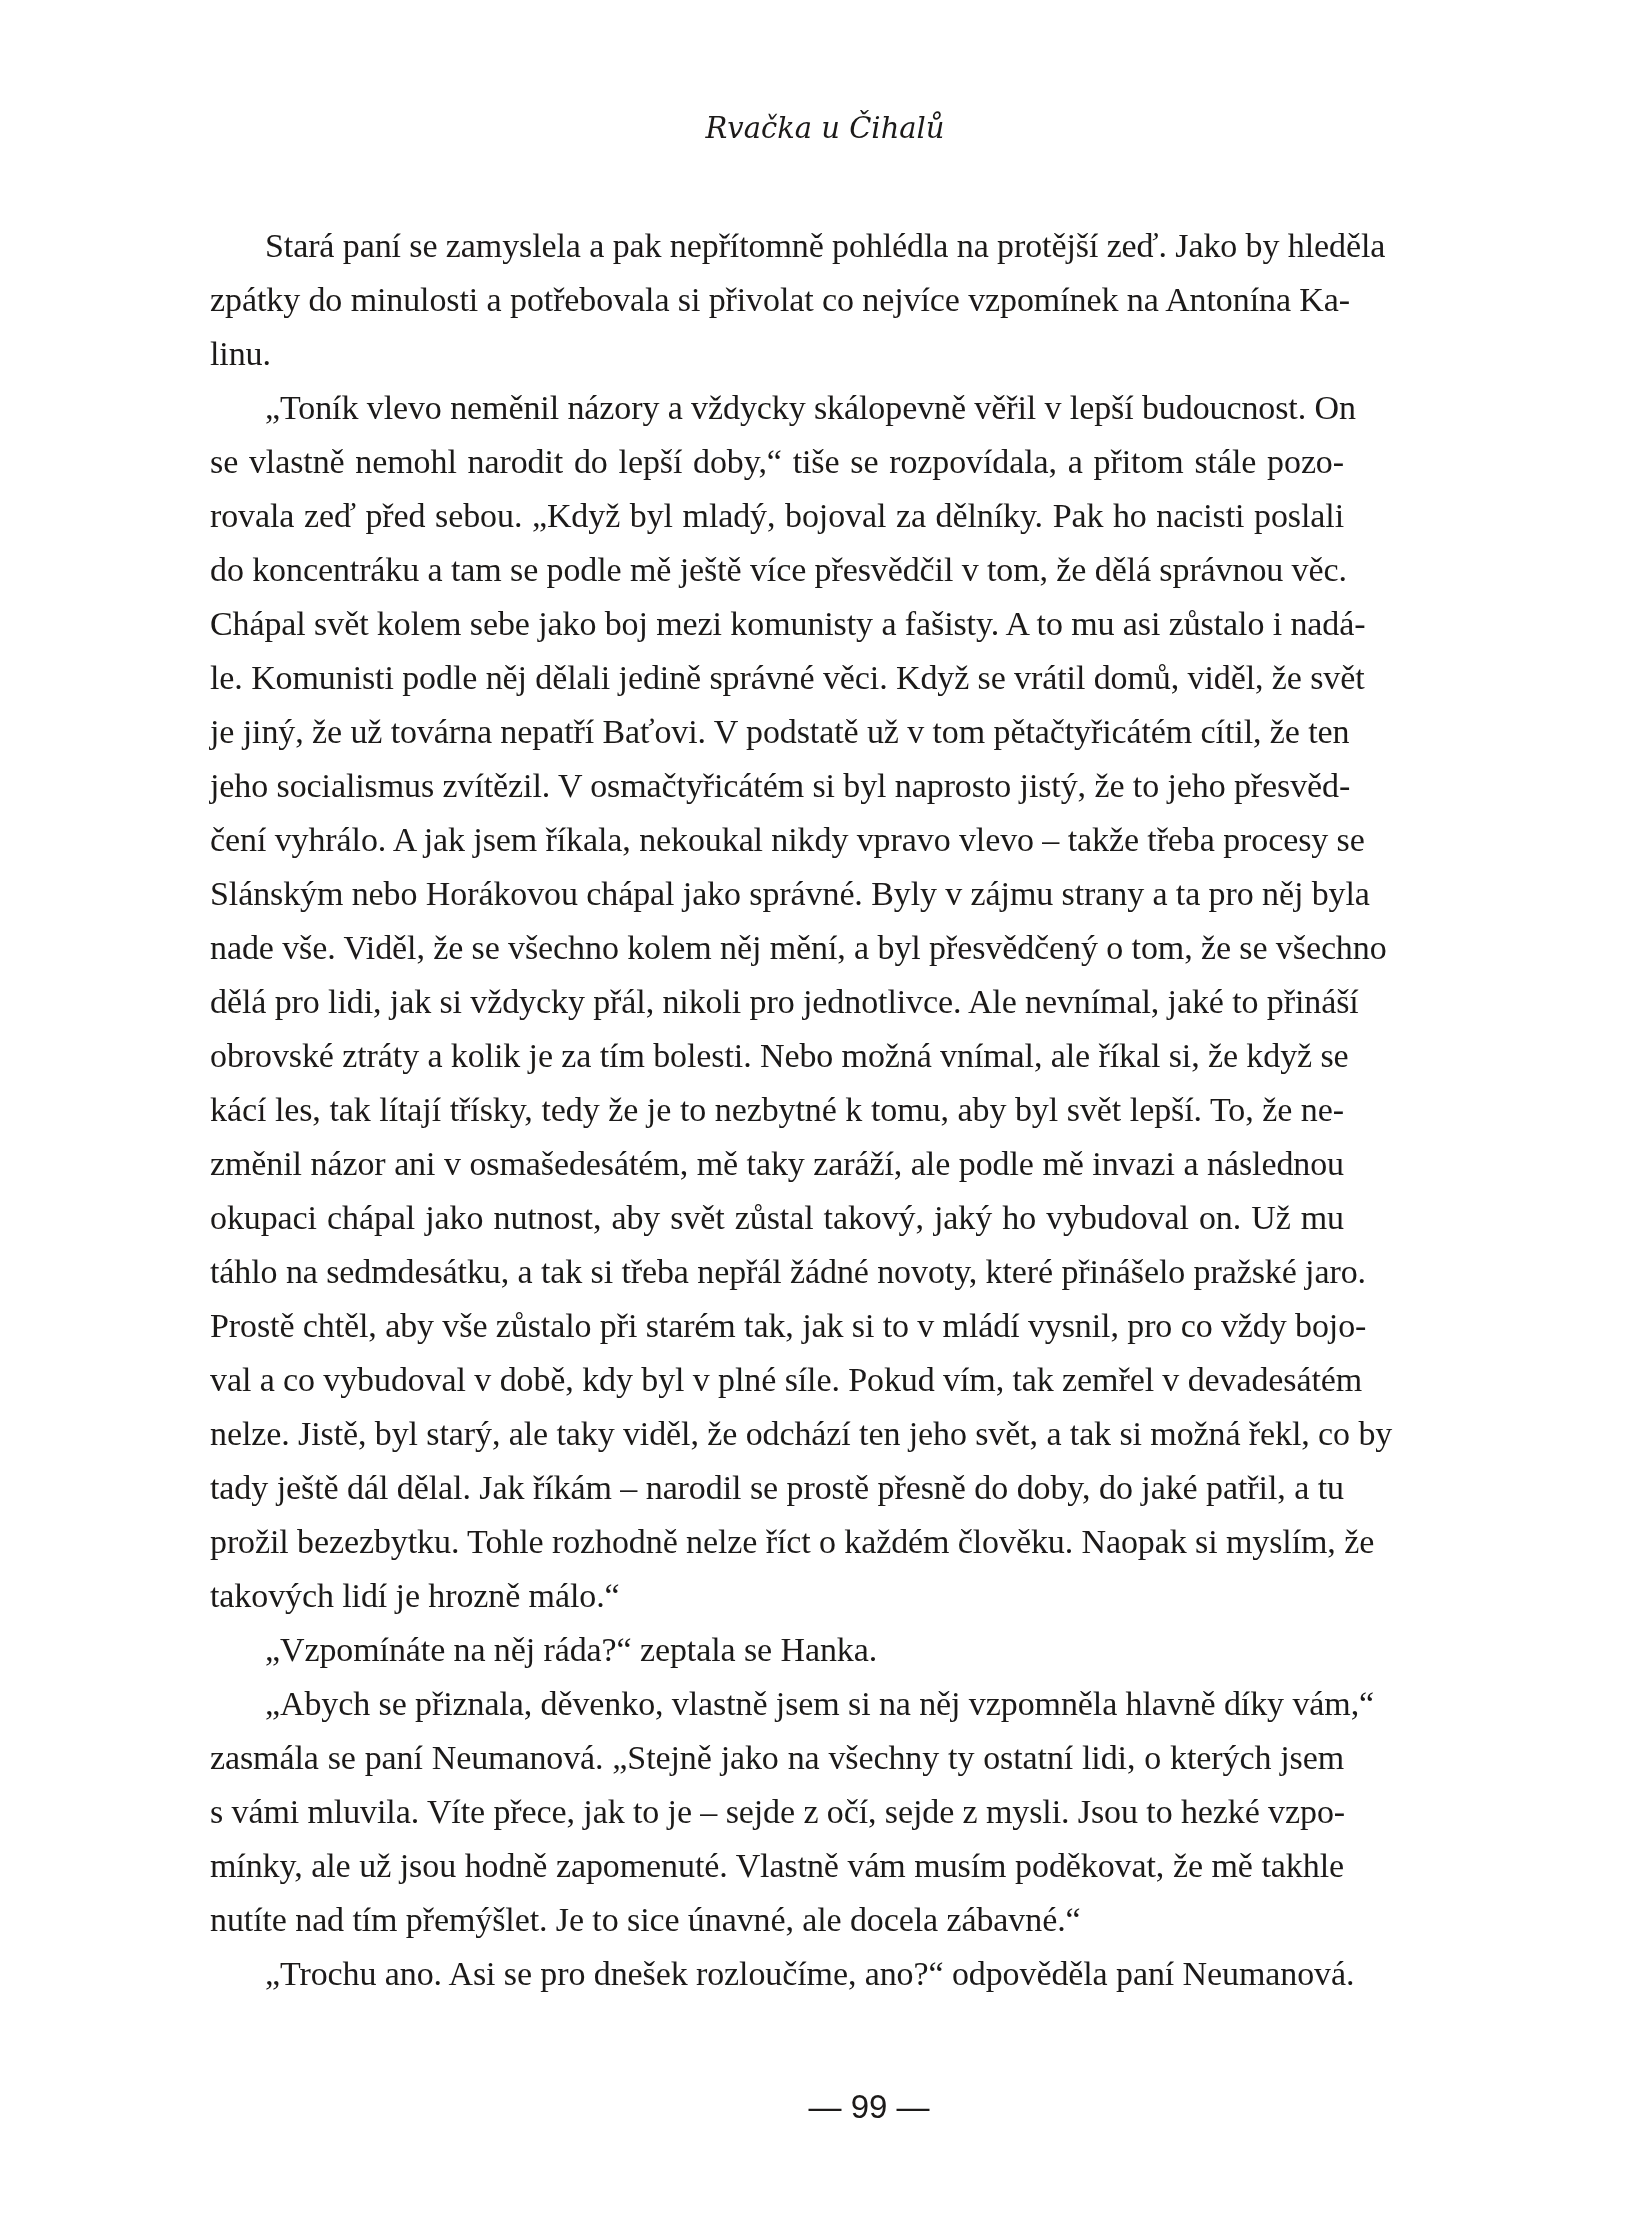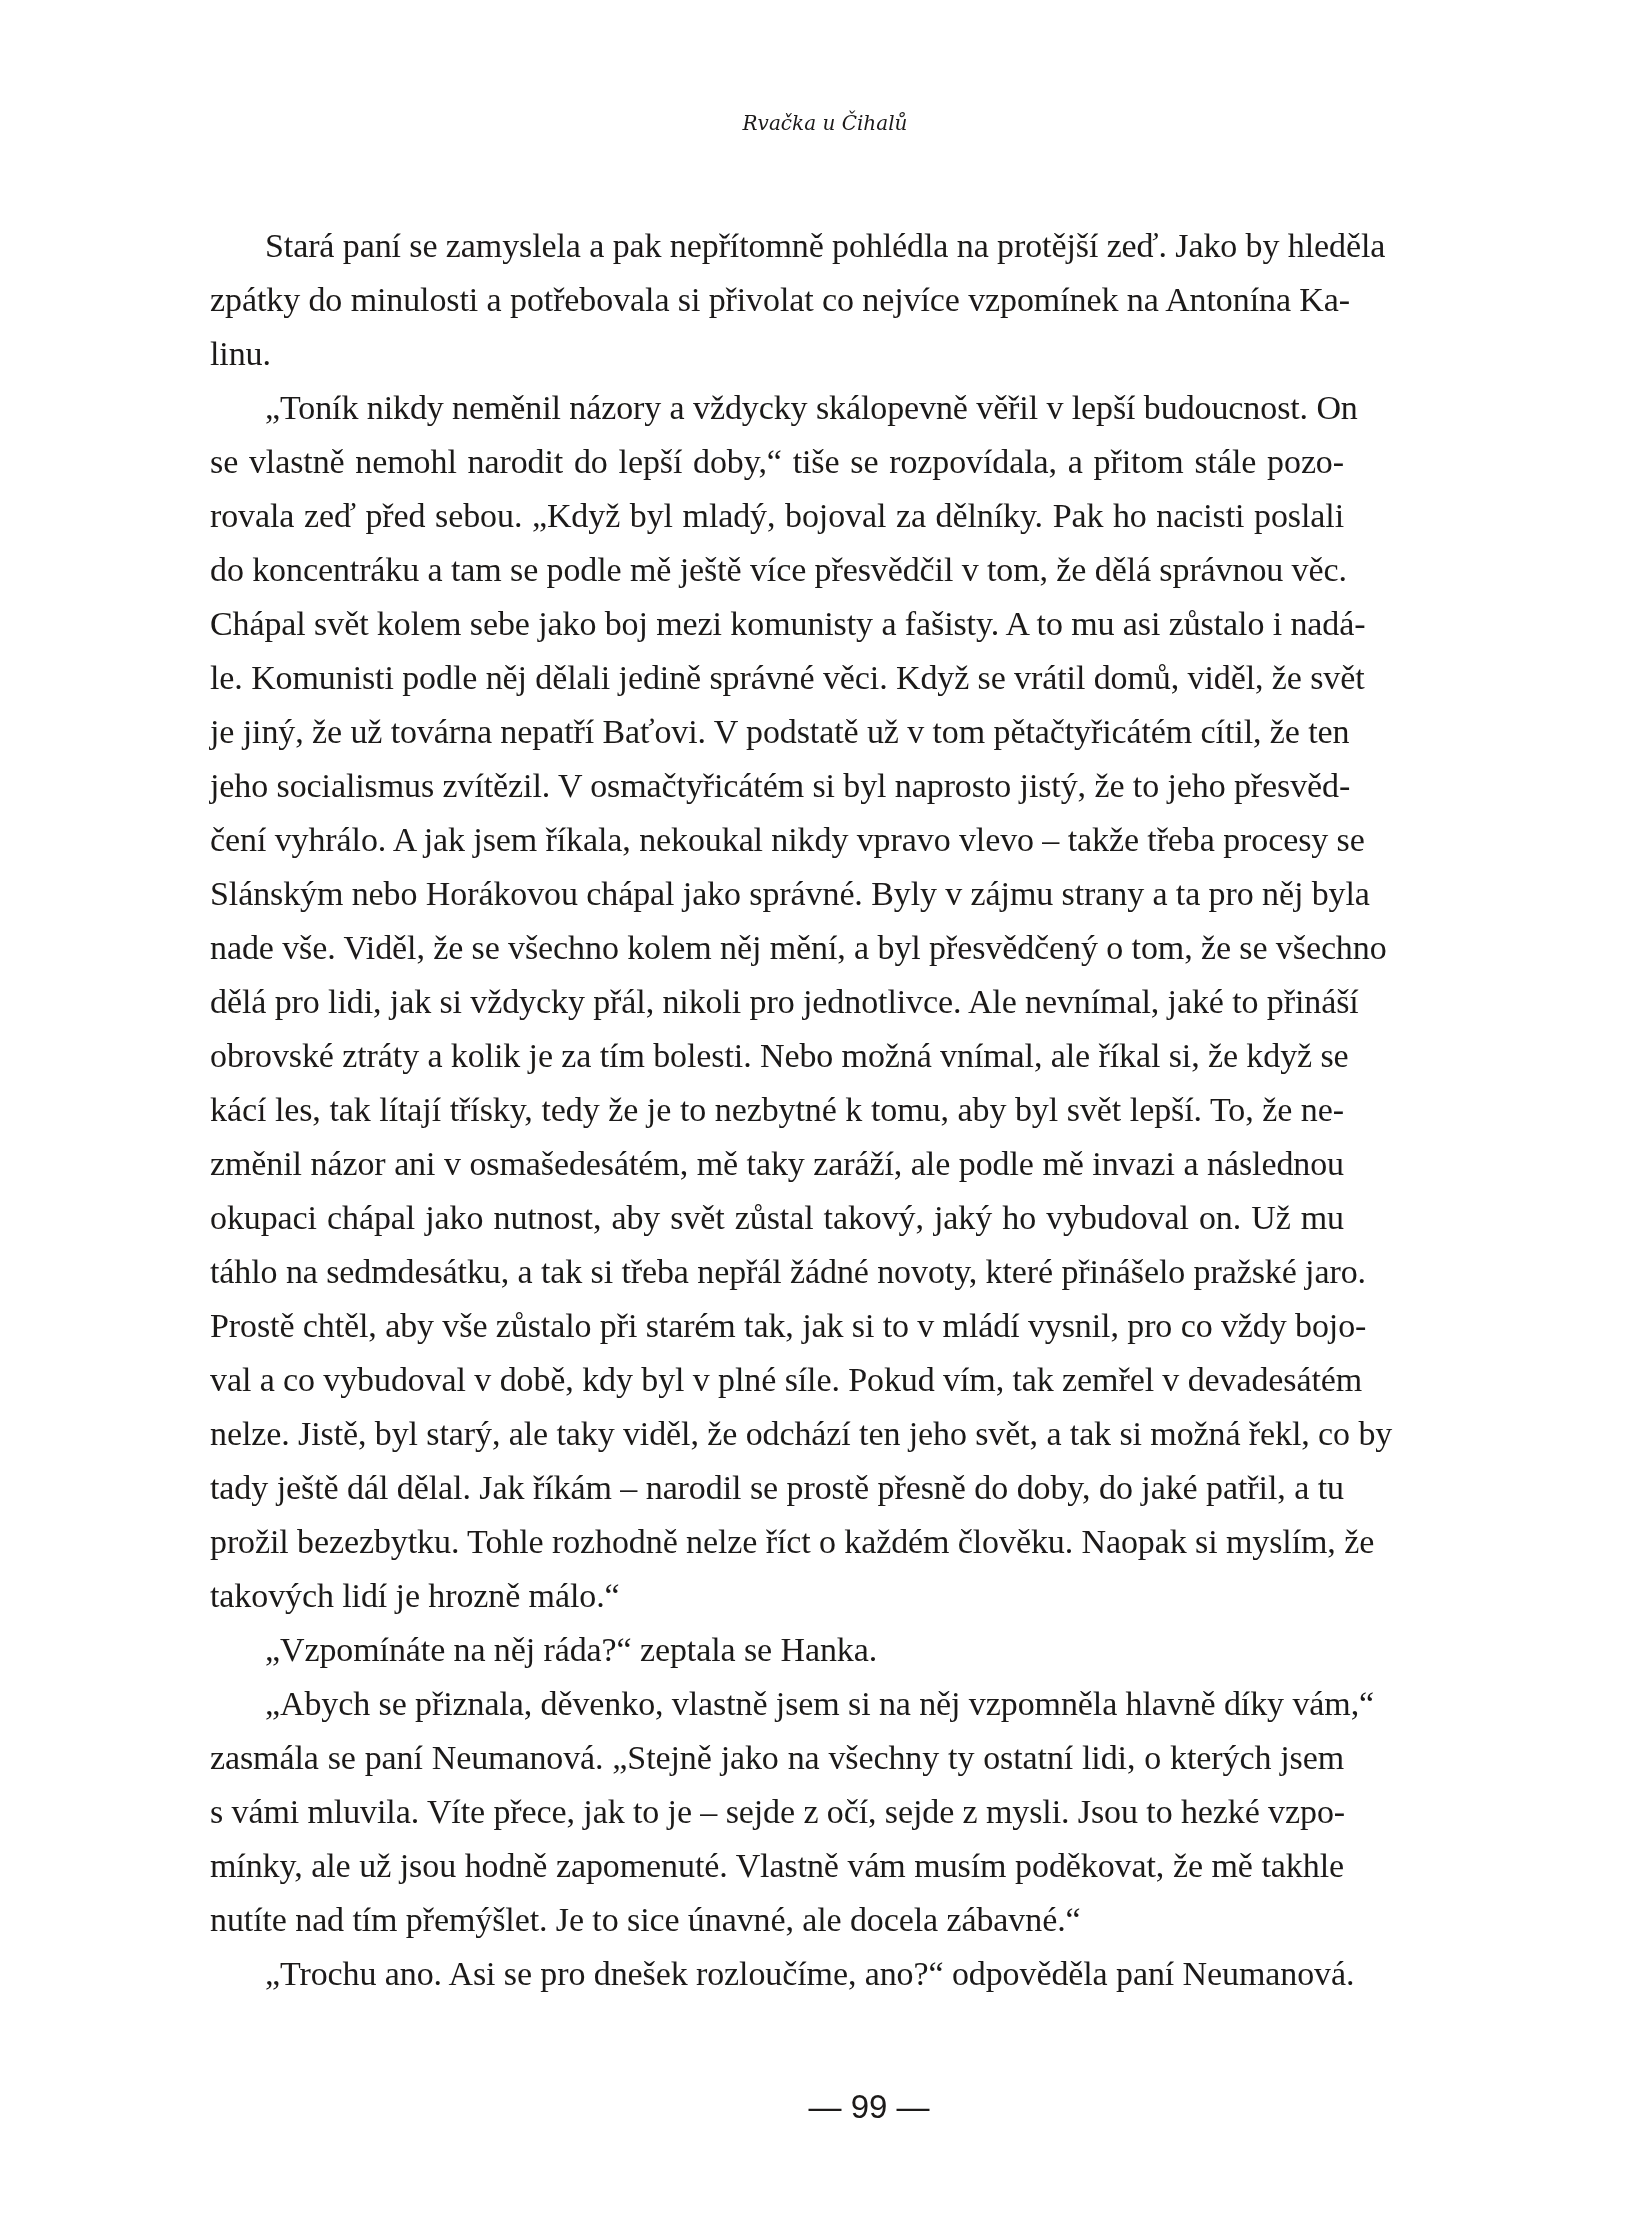--- a/index.html
+++ b/index.html
@@ -1,20 +1,20 @@
 <!DOCTYPE html>
 <html style="font-size:13.4px"><head>
 <meta charset="utf-8">
 <style>
   html, body { margin: 0; padding: 0; background: #ffffff; }
   body { width: 1650px; height: 2216px; position: relative; overflow: hidden; }
   .page { position: absolute; left: 0; top: 0; width: 1650px; height: 2216px; background: #fff; color: #1c1a19; }
   .running-head {
     position: absolute; top: 111px; left: 0; width: 1650px; text-align: center;
-    font-family: "DejaVu Serif", serif; font-style: italic; font-size: 20px; color: #1c1a19;
+    font-family: "DejaVu Serif", serif; font-style: italic; font-size: 29px; color: #1c1a19;
   }
   .body-text {
     position: absolute; left: 210px; top: 219px; width: 1134px;
     font-family: "Liberation Serif", serif; font-size: 34px; line-height: 54px; color: #1c1a19;
   }
   .line { display: block; height: 54px; white-space: nowrap; text-align: justify; text-align-last: justify; letter-spacing: -0.1px; }
   .line.last { text-align-last: left; }
   .line.indent { padding-left: 55px; }
   .folio {
     position: absolute; top: 2088px; left: 0; width: 1650px; text-align: center;
@@ -23,21 +23,21 @@
 </style>
 </head>
 <body>
 
 <div class="page">
   <div class="running-head">Rvačka u Čihalů</div>
   <div class="body-text" id="body-text">
       <span class="line indent">Stará paní se zamyslela a pak nepřítomně pohlédla na protější zeď. Jako by hleděla</span>
       <span class="line">zpátky do minulosti a potřebovala si přivolat co nejvíce vzpomínek na Antonína Ka-</span>
       <span class="line last">linu.</span>
-      <span class="line indent">„Toník nikdy neměnil názory a vždycky skálopevně věřil v lepší budoucnost. On</span>
+      <span class="line indent">„Toník vlevo neměnil názory a vždycky skálopevně věřil v lepší budoucnost. On</span>
       <span class="line">se vlastně nemohl narodit do lepší doby,“ tiše se rozpovídala, a přitom stále pozo-</span>
       <span class="line">rovala zeď před sebou. „Když byl mladý, bojoval za dělníky. Pak ho nacisti poslali</span>
       <span class="line">do koncentráku a tam se podle mě ještě více přesvědčil v tom, že dělá správnou věc.</span>
       <span class="line">Chápal svět kolem sebe jako boj mezi komunisty a fašisty. A to mu asi zůstalo i nadá-</span>
       <span class="line">le. Komunisti podle něj dělali jedině správné věci. Když se vrátil domů, viděl, že svět</span>
       <span class="line">je jiný, že už továrna nepatří Baťovi. V podstatě už v tom pětačtyřicátém cítil, že ten</span>
       <span class="line">jeho socialismus zvítězil. V osmačtyřicátém si byl naprosto jistý, že to jeho přesvěd-</span>
       <span class="line">čení vyhrálo. A jak jsem říkala, nekoukal nikdy vpravo vlevo – takže třeba procesy se</span>
       <span class="line">Slánským nebo Horákovou chápal jako správné. Byly v zájmu strany a ta pro něj byla</span>
       <span class="line">nade vše. Viděl, že se všechno kolem něj mění, a byl přesvědčený o tom, že se všechno</span>

